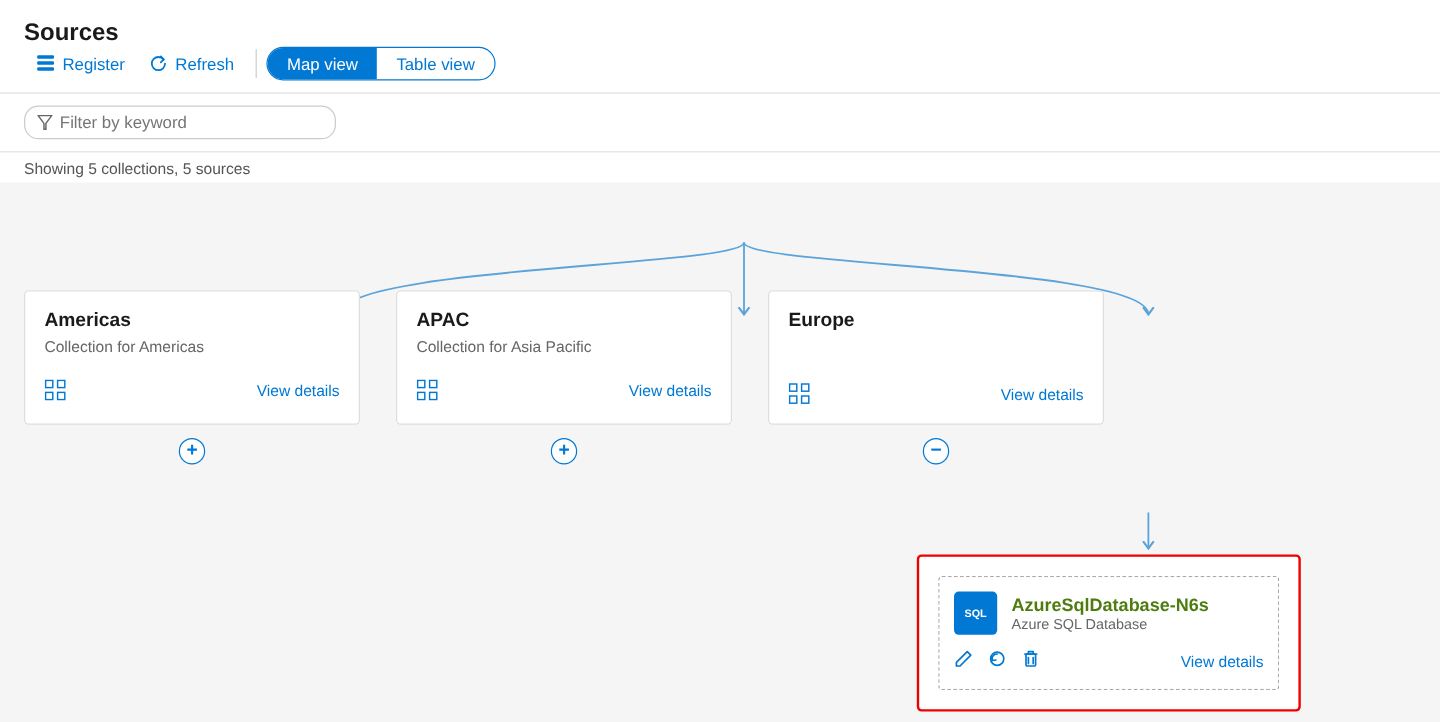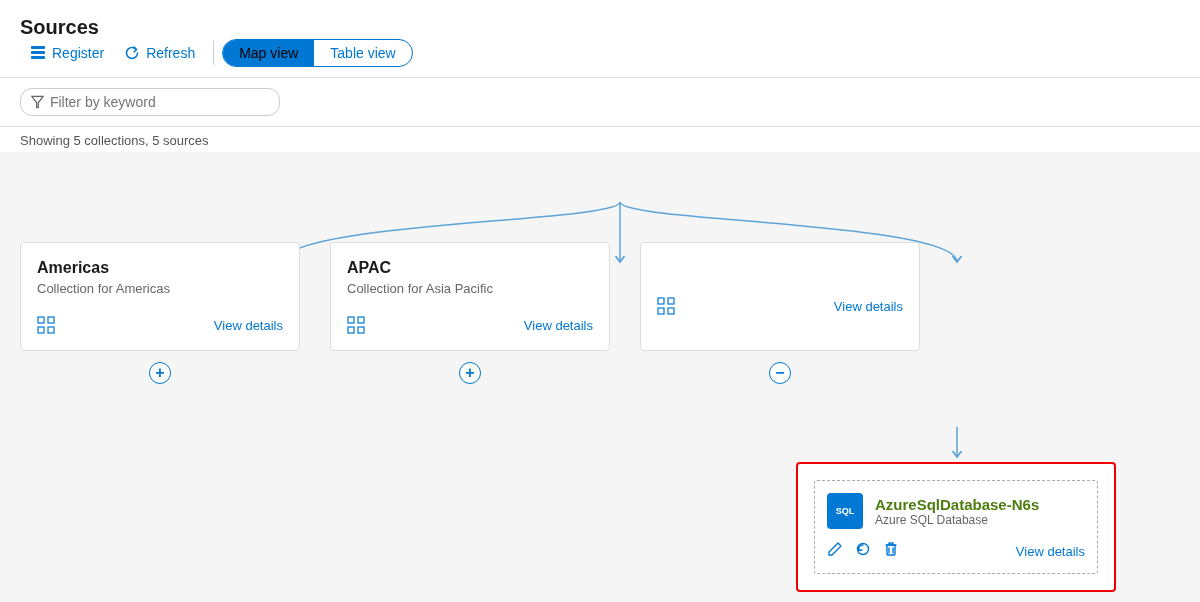--- a/index.html
+++ b/index.html
@@ -46,21 +46,21 @@
     .view-btn {
       padding: 5px 16px;
       font-size: 14px;
       border: none;
       cursor: pointer;
       background: none;
       color: #0078d4;
     }
     .view-btn.active {
       background: #0078d4;
-      color: #000000;
+      color: #ffffff;
     }
 
     .filter-row {
       padding: 10px 20px;
       border-bottom: 1px solid #e0e0e0;
     }
     .filter-input-wrap {
       display: flex;
       align-items: center;
       border: 1px solid #ccc;
@@ -217,21 +217,21 @@
       top: 70px;
       left: 0;
       right: 0;
       display: flex;
       gap: 30px;
     }
 
     .source-layer {
       position: absolute;
       top: 290px;
-      right: 64px;
+      right: 96px;
     }
 
     
     svg.lines {
       position: absolute;
       top: 0;
       left: 0;
       width: 100%;
       height: 100%;
       pointer-events: none;
@@ -329,20 +329,21 @@
               <rect x="1" y="11" width="6" height="6"></rect>
                 <rect x="11" y="11" width="6" height="6"></rect>
             </svg>
           </div>
           <a class="view-details-link">View details</a>
         </div>
         <div class="expand-btn">+</div>
       </div>
 
       <div class="collection-card">
+        <div class="card-title">Europe</div>
         <div class="card-sub" style="min-height:18px;"></div>
         <div class="card-footer">
           <div class="card-footer-left">
             <svg width="18" height="18" viewBox="0 0 18 18" fill="none" stroke="#0078d4" stroke-width="1.2">
               <rect x="1" y="1" width="6" height="6"></rect>
                 <rect x="11" y="1" width="6" height="6"></rect>
               <rect x="1" y="11" width="6" height="6"></rect>
                 <rect x="11" y="11" width="6" height="6"></rect>
             </svg>
           </div>

